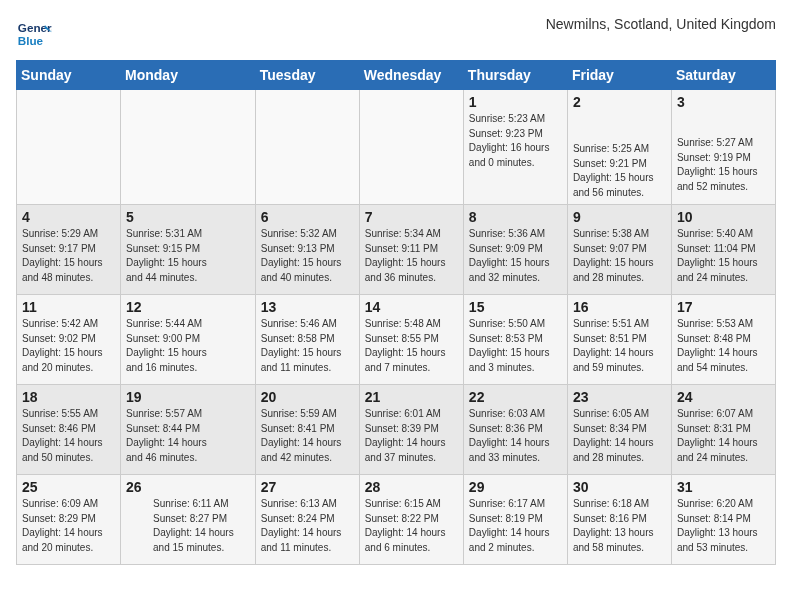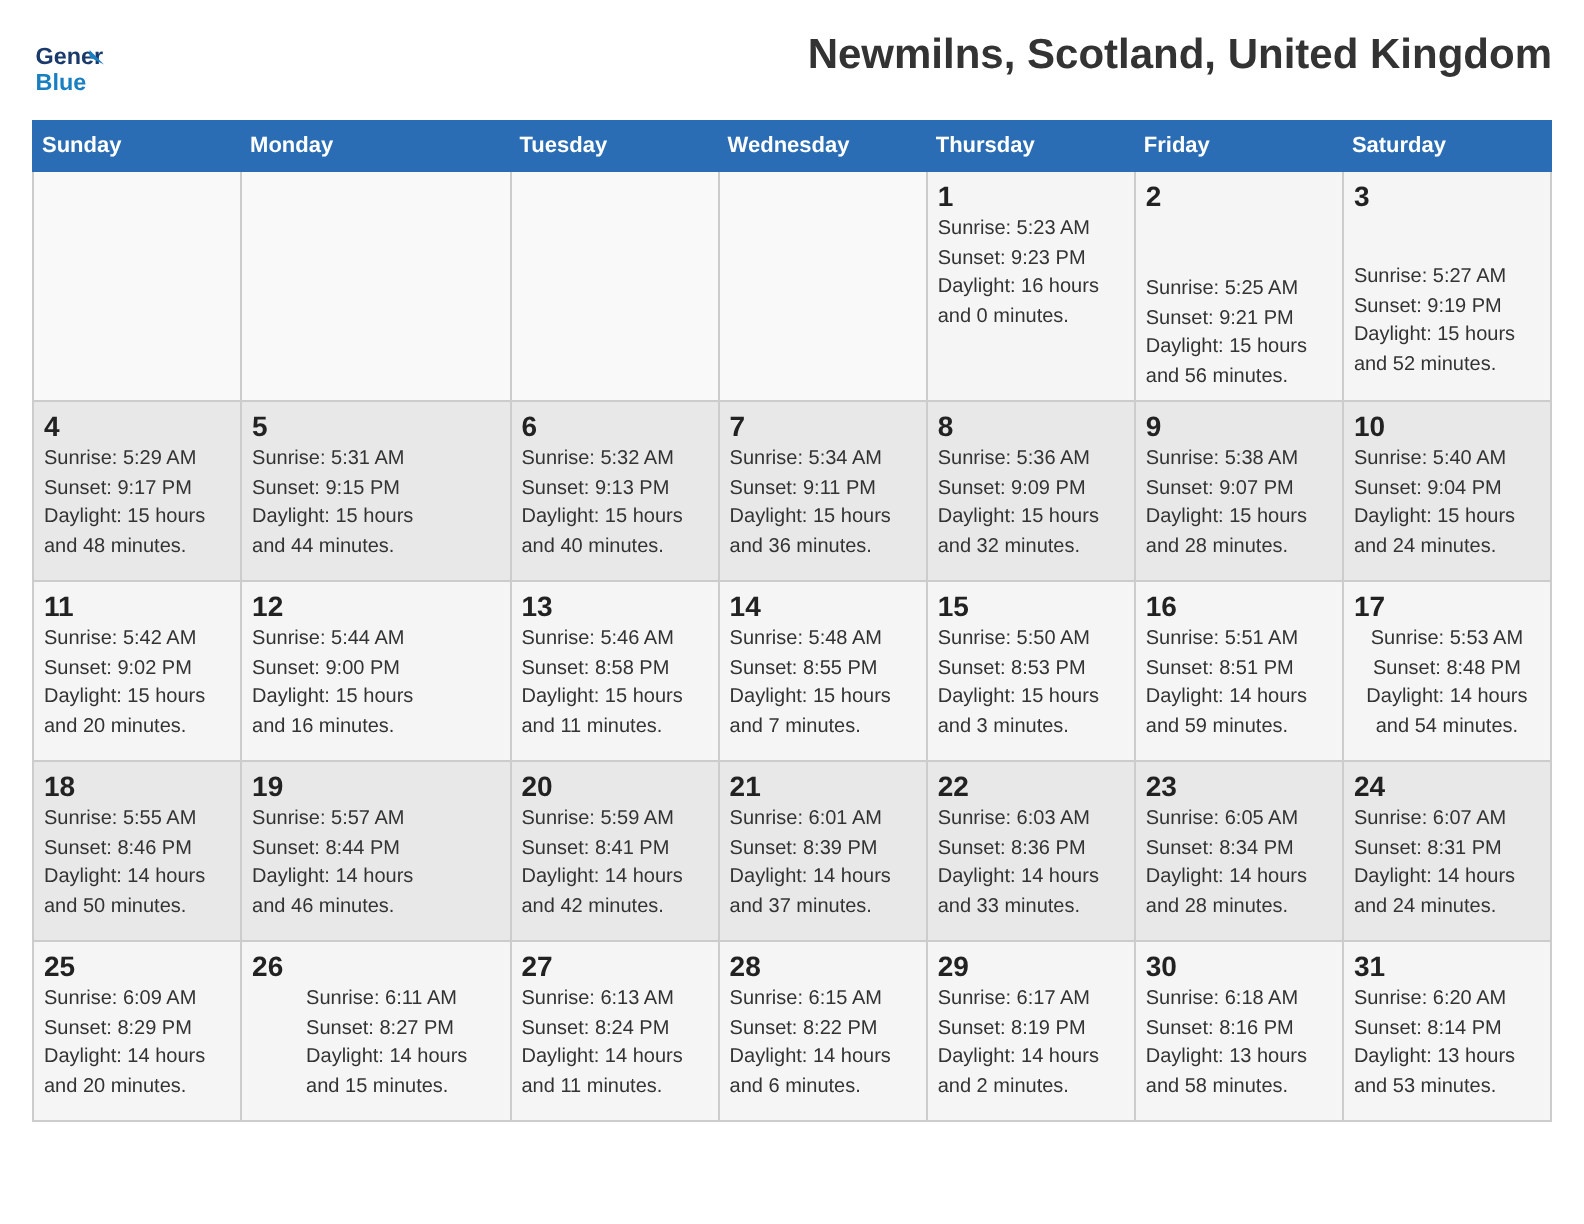--- a/index.html
+++ b/index.html
@@ -27,37 +27,37 @@
     }
     .title-area {
       text-align: right;
     }
     .main-title {
       font-size: 36px;
       font-weight: bold;
       color: #222;
     }
     .subtitle {
-      font-size: 21px;
+      font-size: 14px;
       color: #333;
-      font-weight: bold;
+      font-weight: normal;
     }
     table {
       width: 100%;
       border-collapse: collapse;
       font-size: 10.5px;
     }
     thead tr {
       background-color: #2a6db5;
       color: #fff;
     }
     thead th {
       padding: 6px 4px;
       text-align: left;
-      font-size: 11px;
+      font-size: 14px;
       border: 1px solid #2a6db5;
     }
     tbody tr {
       vertical-align: top;
     }
     tbody tr:nth-child(odd) {
       background-color: #f5f5f5;
     }
     tbody tr:nth-child(even) {
       background-color: #e8e8e8;
@@ -180,21 +180,21 @@
         <td>
           <span class="day-num">9</span>
           <div class="day-info" style="white-space: pre-line;">Sunrise: 5:38 AM
 Sunset: 9:07 PM
 Daylight: 15 hours
 and 28 minutes.</div>
         </td>
         <td>
           <span class="day-num">10</span>
           <div class="day-info" style="white-space: pre-line;">Sunrise: 5:40 AM
-Sunset: 9:04 PM
+Sunset: 11:04 PM
 Daylight: 15 hours
 and 24 minutes.</div>
         </td>
       </tr>
       <tr>
         <td>
           <span class="day-num">11</span>
           <div class="day-info" style="white-space: pre-line;">Sunrise: 5:42 AM
 Sunset: 9:02 PM
 Daylight: 15 hours
@@ -230,21 +230,21 @@
         </td>
         <td>
           <span class="day-num">16</span>
           <div class="day-info" style="white-space: pre-line;">Sunrise: 5:51 AM
 Sunset: 8:51 PM
 Daylight: 14 hours
 and 59 minutes.</div>
         </td>
         <td>
           <span class="day-num">17</span>
-          <div class="day-info" style="white-space: pre-line; text-align: center;">Sunrise: 5:53 AM
+          <div class="day-info" style="white-space: pre-line;">Sunrise: 5:53 AM
 Sunset: 8:48 PM
 Daylight: 14 hours
 and 54 minutes.</div>
         </td>
       </tr>
       <tr>
         <td>
           <span class="day-num">18</span>
           <div class="day-info" style="white-space: pre-line;">Sunrise: 5:55 AM
 Sunset: 8:46 PM

